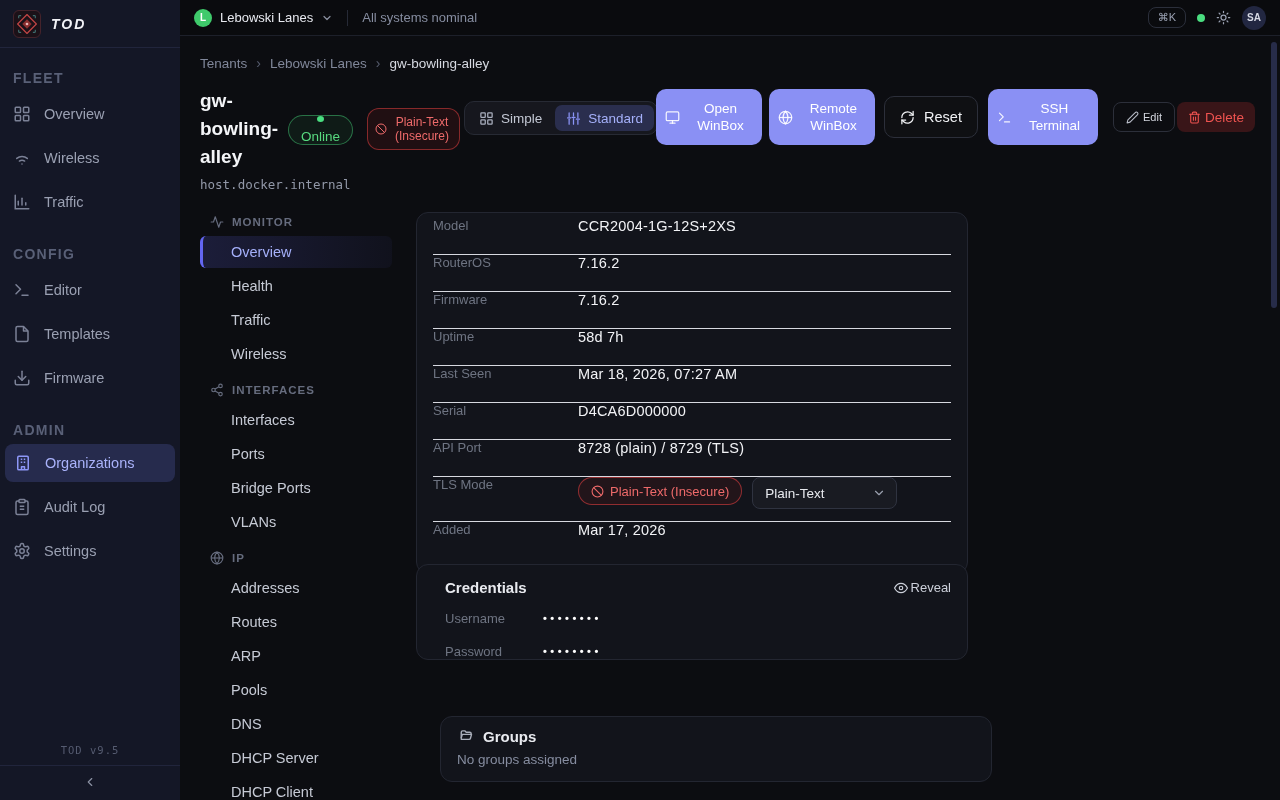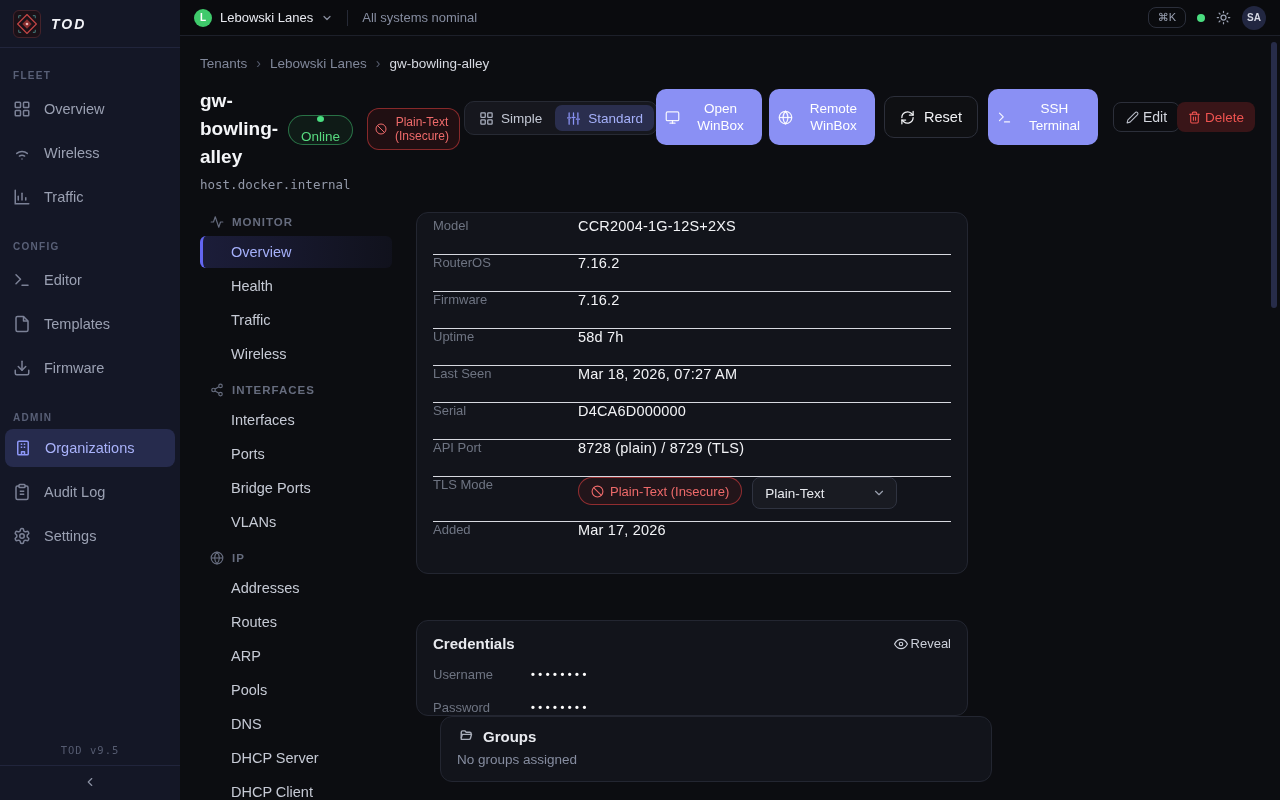--- a/index.html
+++ b/index.html
@@ -10,21 +10,21 @@
     color:#e5e7eb;
     position:relative;
   }
   svg { display:block; }
 
   
   .sidebar { position:absolute; left:0; top:0; bottom:0; width:180px; background:#141726; z-index:3; }
   .sb-header { height:48px; display:flex; align-items:center; gap:10px; padding:0 13px; border-bottom:1px solid #21253c; }
   .logo { width:28px; height:28px; border-radius:6px; background:#1b1118; border:1px solid #45232b; display:flex; align-items:center; justify-content:center; }
   .app-name { font-size:14px; font-weight:700; letter-spacing:2px; color:#f1f2f6;font-style:italic; }
-  .sb-section-label { margin:22px 13px 6px; font-size:10px; font-weight:700; letter-spacing:1.3px; color:#596077; }
+  .sb-section-label { margin:22px 13px 6px; font-size:14px; font-weight:700; letter-spacing:1.3px; color:#596077; }
   .sb-item { height:44px; display:flex; align-items:center; gap:13px; padding:0 13px; color:#9aa0b2; font-size:14.5px; cursor:pointer; }
   .sb-item .ic { color:#7b8196; }
   .sb-item.active { height:38px; margin:3px 5px; padding:0 9px; background:#262b4d; border-radius:8px; color:#a9b2fa; }
   .sb-item.active .ic { color:#8d97f7; }
   .sb-version { position:absolute; bottom:44px; left:0; right:0; text-align:center; font-family:"DejaVu Sans Mono", monospace; font-size:10.5px; letter-spacing:1px; color:#555b70; }
   .sb-divider { position:absolute; bottom:34px; left:0; right:0; border-top:1px solid #21253c; }
   .sb-collapse { position:absolute; bottom:6px; left:0; right:0; height:24px; display:flex; align-items:center; justify-content:center; color:#8b91a3; cursor:pointer; }
 
   
   .topbar { position:absolute; left:180px; right:0; top:0; height:36px; background:#0a0b0e; border-bottom:1px solid #1d202a; display:flex; align-items:center; padding:0 14px; z-index:2; }
@@ -62,21 +62,21 @@
   .seg-item.active { background:#2a2e4e; color:#a5b0fa; }
   .seg-item.active .ic { color:#8b94f7; }
 
   .btn { display:flex; align-items:center; justify-content:center; cursor:pointer; }
   .btn-primary { position:absolute; top:53px; width:106px; height:56px; border-radius:10px; background:#8a90f4; color:#fff; font-size:13.5px; line-height:17px; gap:8px; padding:0 9px; text-align:center; }
   .btn-primary .ic { color:rgba(255,255,255,.9); flex:none; }
   #btn-open-winbox { left:476px; }
   #btn-remote-winbox { left:589px; }
   #btn-ssh { left:808px; width:110px; }
   .btn-reset { position:absolute; left:704px; top:60px; width:94px; height:42px; border-radius:10px; background:#0f1013; border:1px solid #2c2f3a; color:#f0f1f4; font-size:14.5px; gap:9px; }
-  .btn-edit { position:absolute; left:933px; top:66px; height:30px; padding:0 12px; border-radius:8px; border:1px solid #2c2f3a; color:#d3d6de; font-size:14px; gap:4px; }
+  .btn-edit { position:absolute; left:933px; top:66px; height:30px; padding:0 12px; border-radius:8px; border:1px solid #2c2f3a; color:#d3d6de; font-size:11px; gap:4px; }
   .btn-edit .ic { color:#b9bdc9; }
   .btn-delete { position:absolute; left:997px; top:66px; height:30px; padding:0 11px; border-radius:8px; background:#391518; color:#ef5350; font-size:13.5px; gap:4px; }
 
   
   .subnav { position:absolute; left:20px; top:174px; width:192px; }
   .sn-header { display:flex; align-items:center; gap:8px; height:24px; padding-left:10px; color:#666c7e; font-size:11.5px; font-weight:700; letter-spacing:1px; }
   .sn-header + .sn-header, .sn-item + .sn-header { margin-top:8px; }
   .sn-item { height:32px; margin-top:2px; display:flex; align-items:center; padding-left:31px; font-size:14.5px; color:#c6cad5; border-radius:6px; cursor:pointer; }
   .sn-item.active { background:linear-gradient(90deg, rgba(99,102,241,.18), rgba(99,102,241,.05)); border-left:3px solid #6366f1; padding-left:28px; color:#a5b0fa; }
 
@@ -85,21 +85,21 @@
   .details-card { top:176px; padding:5px 16px 8px; }
   .d-row { display:flex; min-height:37px; border-bottom:1px solid #d7d9e0; }
   .d-row.tls { min-height:45px; }
   .d-row.last { min-height:43px; border-bottom:none; }
   .d-label { width:145px; flex:none; font-size:13px; color:#6e7482; }
   .d-value { font-size:14.5px; color:#f2f3f6; letter-spacing:.2px; }
   .tls-badge { height:28px; display:flex; align-items:center; gap:6px; padding:0 12px; border-radius:14px; border:1px solid rgba(239,68,68,.55); background:rgba(127,29,29,.15); color:#ee6a6a; font-size:13px; cursor:pointer; }
   .tls-select { margin-left:10px; width:145px; height:32px; display:flex; align-items:center; justify-content:space-between; padding:0 10px 0 12px; border-radius:8px; border:1px solid #2f3340; background:#191b22; color:#e7e9ee; font-size:13.5px; cursor:pointer; }
   .tls-select .ic { color:#9aa0af; }
 
-  .cred-card { top:584px; height:96px; padding:14px 16px; }
+  .cred-card { top:528px; height:96px; padding:14px 28px; }
   .cred-title { font-size:15px; font-weight:700; color:#e8eaef; }
   .reveal-btn { position:absolute; right:16px; top:15px; display:flex; align-items:center; gap:3px; color:#ccd0da; font-size:13px; cursor:pointer; }
   .cred-row { margin-top:11px; display:flex; align-items:center; height:22px; }
   .cred-label { width:98px; flex:none; font-size:13px; color:#6e7482; }
   .cred-dots { font-size:11px; letter-spacing:3.5px; font-weight:700; color:#ffffff; }
 
   .groups-card { top:680px; height:66px; padding:11px 16px;margin-left:24px; }
   .groups-title { display:flex; align-items:center; gap:9px; font-size:15px; font-weight:700; color:#e8eaef; }
   .groups-title .ic { color:#a9aeba; }
   .groups-empty { margin-top:7px; font-size:13.5px; color:#868da0; }

